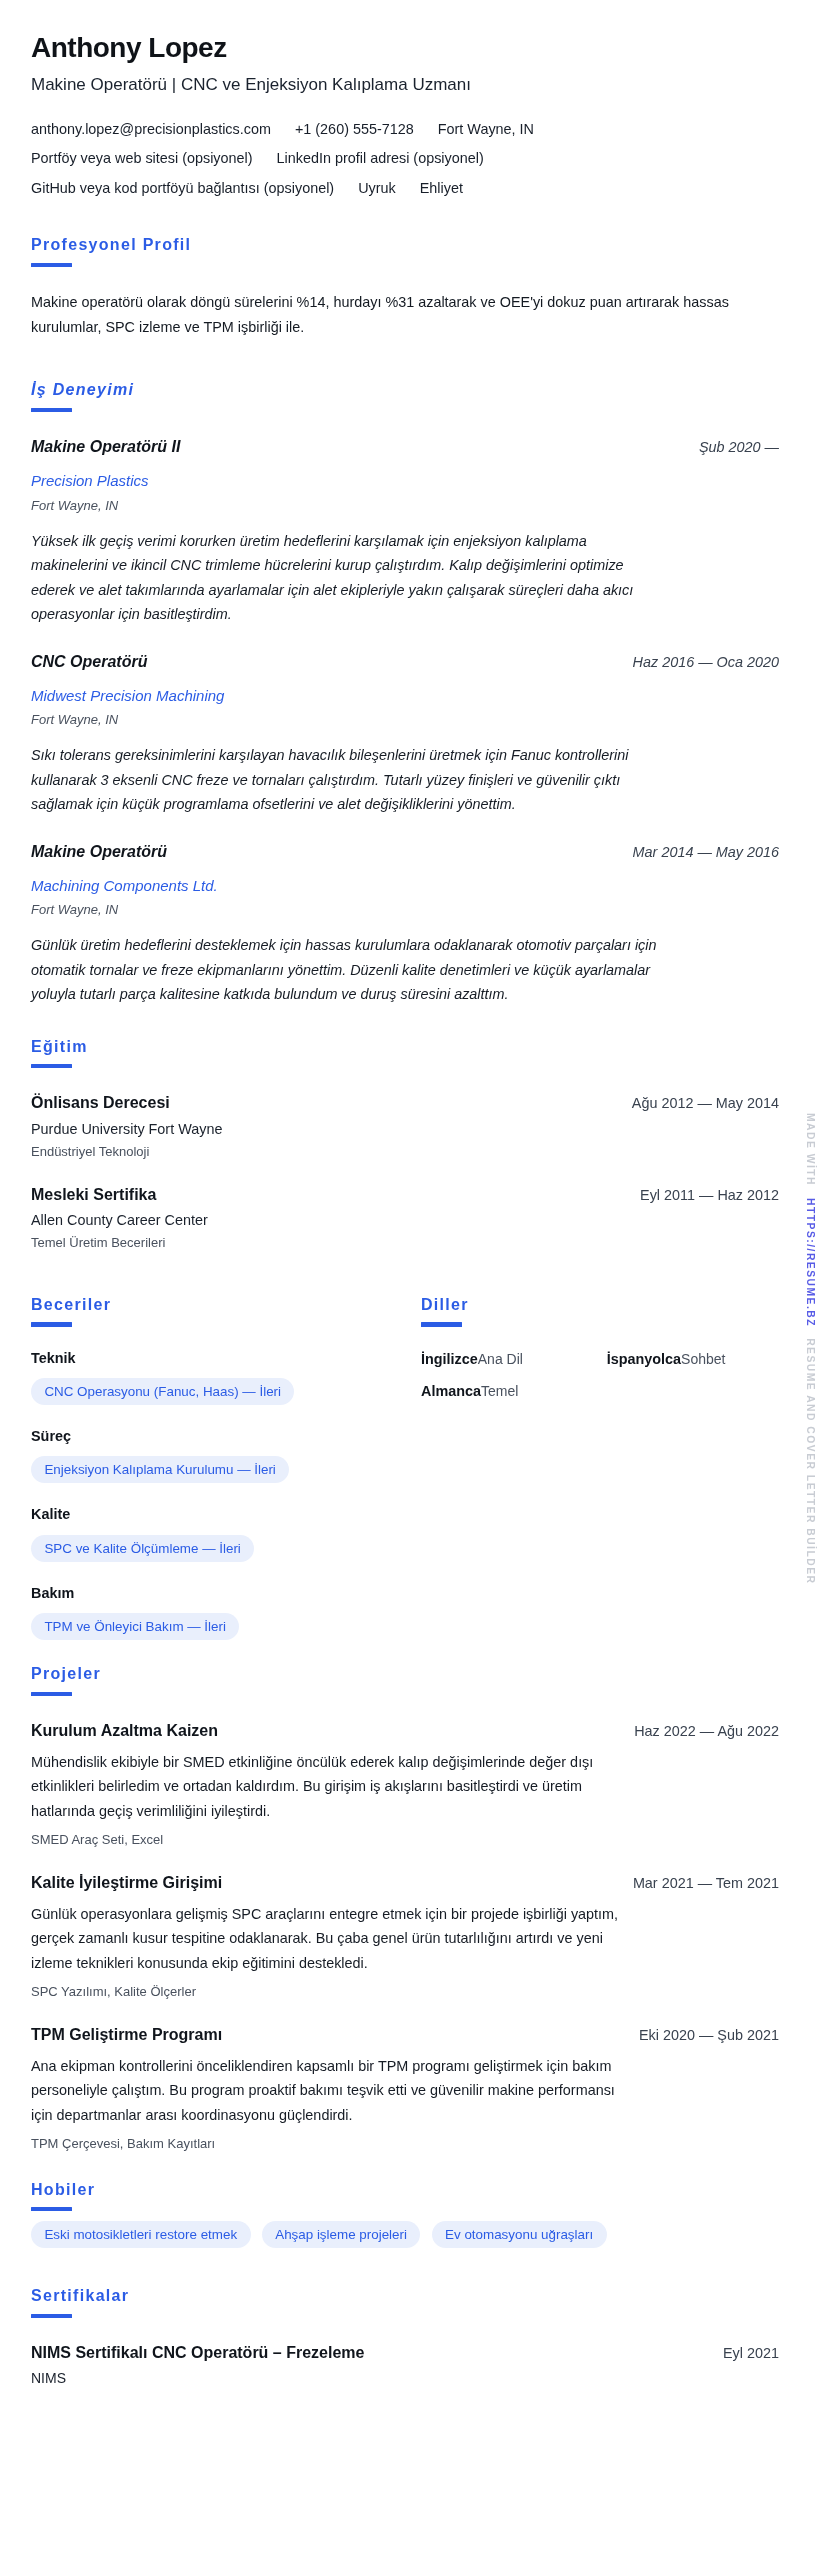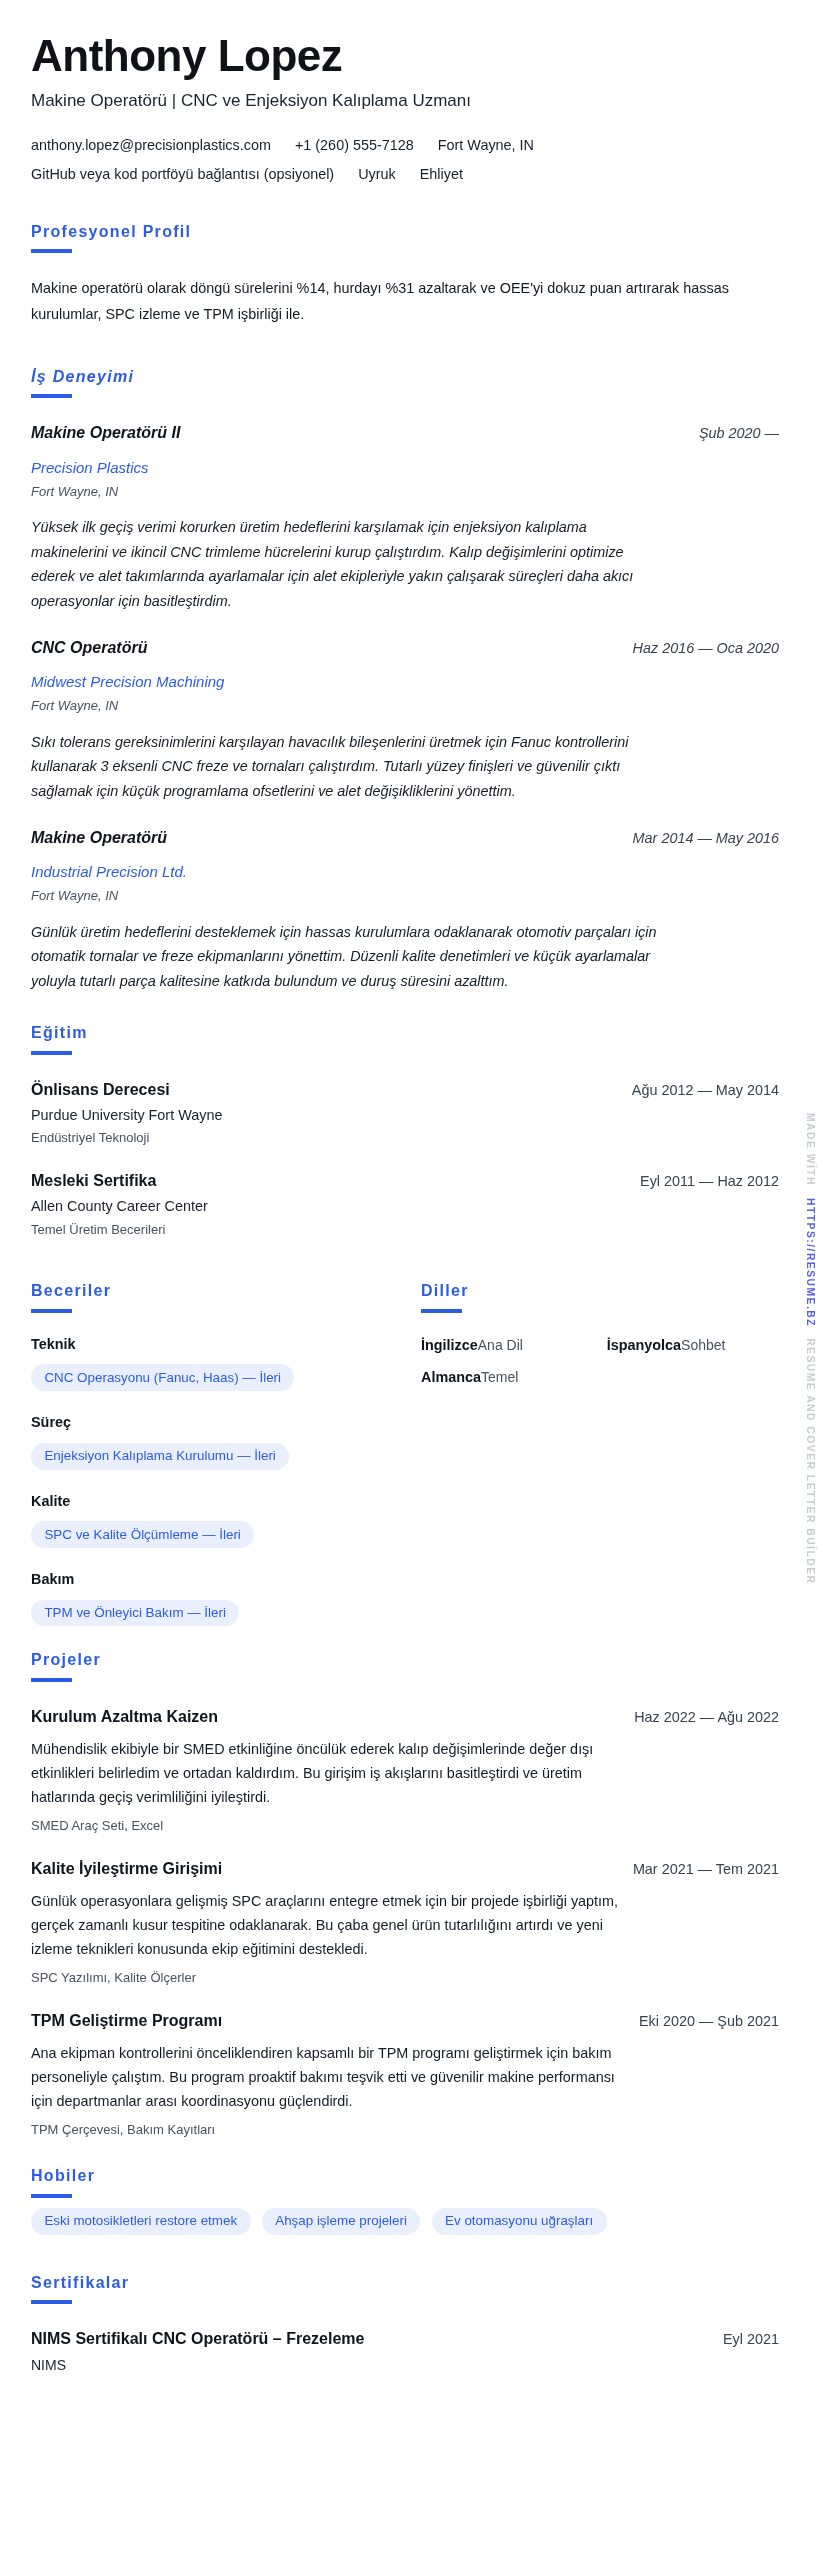--- a/index.html
+++ b/index.html
@@ -3,21 +3,21 @@
 <meta charset="utf-8">
 <style>
   html,body{margin:0;padding:0;background:#ffffff;}
   body{
     width:818px;height:2607px;overflow:hidden;box-sizing:border-box;
     padding:0 39px 0 31px;position:relative;
     font-family:"Liberation Sans", sans-serif;color:#12171f;
     -webkit-font-smoothing:antialiased;
   }
   
-  .name{font-size:44px;font-weight:700;letter-spacing:-0.5px;line-height:1;margin-top:34px;color:#0f1318;}
+  .name{font-size:28px;font-weight:700;letter-spacing:-0.5px;line-height:1;margin-top:34px;color:#0f1318;}
   .subtitle{font-size:17px;margin-top:13.4px;color:#1a222e;line-height:1.2;}
   .contact{margin-top:25px;display:flex;flex-direction:column;gap:12.4px;}
   .contact-row{display:flex;gap:24px;font-size:14.4px;color:#181f2a;line-height:1.2;}
   
   .sec{margin:0;}
   .sec-h{font-size:16px;font-weight:700;color:#2b5ce5;letter-spacing:1.3px;line-height:1.15;}
   .sec-bar{width:41px;height:4.1px;background:#2b5ce5;margin-top:8.2px;border-radius:0.5px;}
   .mt-profile{margin-top:39px;}
   .mt-exp{margin-top:41px;font-style:italic;}
   .mt-edu{margin-top:31px;}
@@ -75,20 +75,25 @@
 
 <div class="contact">
   <div class="contact-row">
 
   <span>anthony.lopez@precisionplastics.com</span>
       <span>+1 (260) 555-7128</span>
       <span>Fort Wayne, IN</span>
     </div>
   <div class="contact-row">
 
+  <span>Portföy veya web sitesi (opsiyonel)</span>
+      <span>LinkedIn profil adresi (opsiyonel)</span>
+    </div>
+  <div class="contact-row">
+
   <span>GitHub veya kod portföyü bağlantısı (opsiyonel)</span>
       <span>Uyruk</span>
       <span>Ehliyet</span>
     </div>
 </div>
 
 <div class="sec mt-profile">
   <div class="sec-h">Profesyonel Profil</div>
   <div class="sec-bar"></div>
   <div class="profile-text">Makine operatörü olarak döngü sürelerini %14, hurdayı %31 azaltarak ve OEE'yi dokuz puan artırarak hassas kurulumlar, SPC izleme ve TPM işbirliği ile.</div>
@@ -117,21 +122,21 @@
         <div class="company">Midwest Precision Machining</div>
         <div class="location">Fort Wayne, IN</div>
         <div class="desc">Sıkı tolerans gereksinimlerini karşılayan havacılık bileşenlerini üretmek için Fanuc kontrollerini kullanarak 3 eksenli CNC freze ve tornaları çalıştırdım. Tutarlı yüzey finişleri ve güvenilir çıktı sağlamak için küçük programlama ofsetlerini ve alet değişikliklerini yönettim.</div>
       </div>
 
       <div class="entry">
         <div class="erow">
           <span class="etitle">Makine Operatörü</span>
           <span class="edate">Mar 2014 — May 2016</span>
         </div>
-        <div class="company">Industrial Precision Ltd.</div>
+        <div class="company">Machining Components Ltd.</div>
         <div class="location">Fort Wayne, IN</div>
         <div class="desc">Günlük üretim hedeflerini desteklemek için hassas kurulumlara odaklanarak otomotiv parçaları için otomatik tornalar ve freze ekipmanlarını yönettim. Düzenli kalite denetimleri ve küçük ayarlamalar yoluyla tutarlı parça kalitesine katkıda bulundum ve duruş süresini azalttım.</div>
       </div>
     </div>
 </div>
 
 <div class="sec mt-edu">
   <div class="sec-h">Eğitim</div>
   <div class="sec-bar"></div>
   <div>

